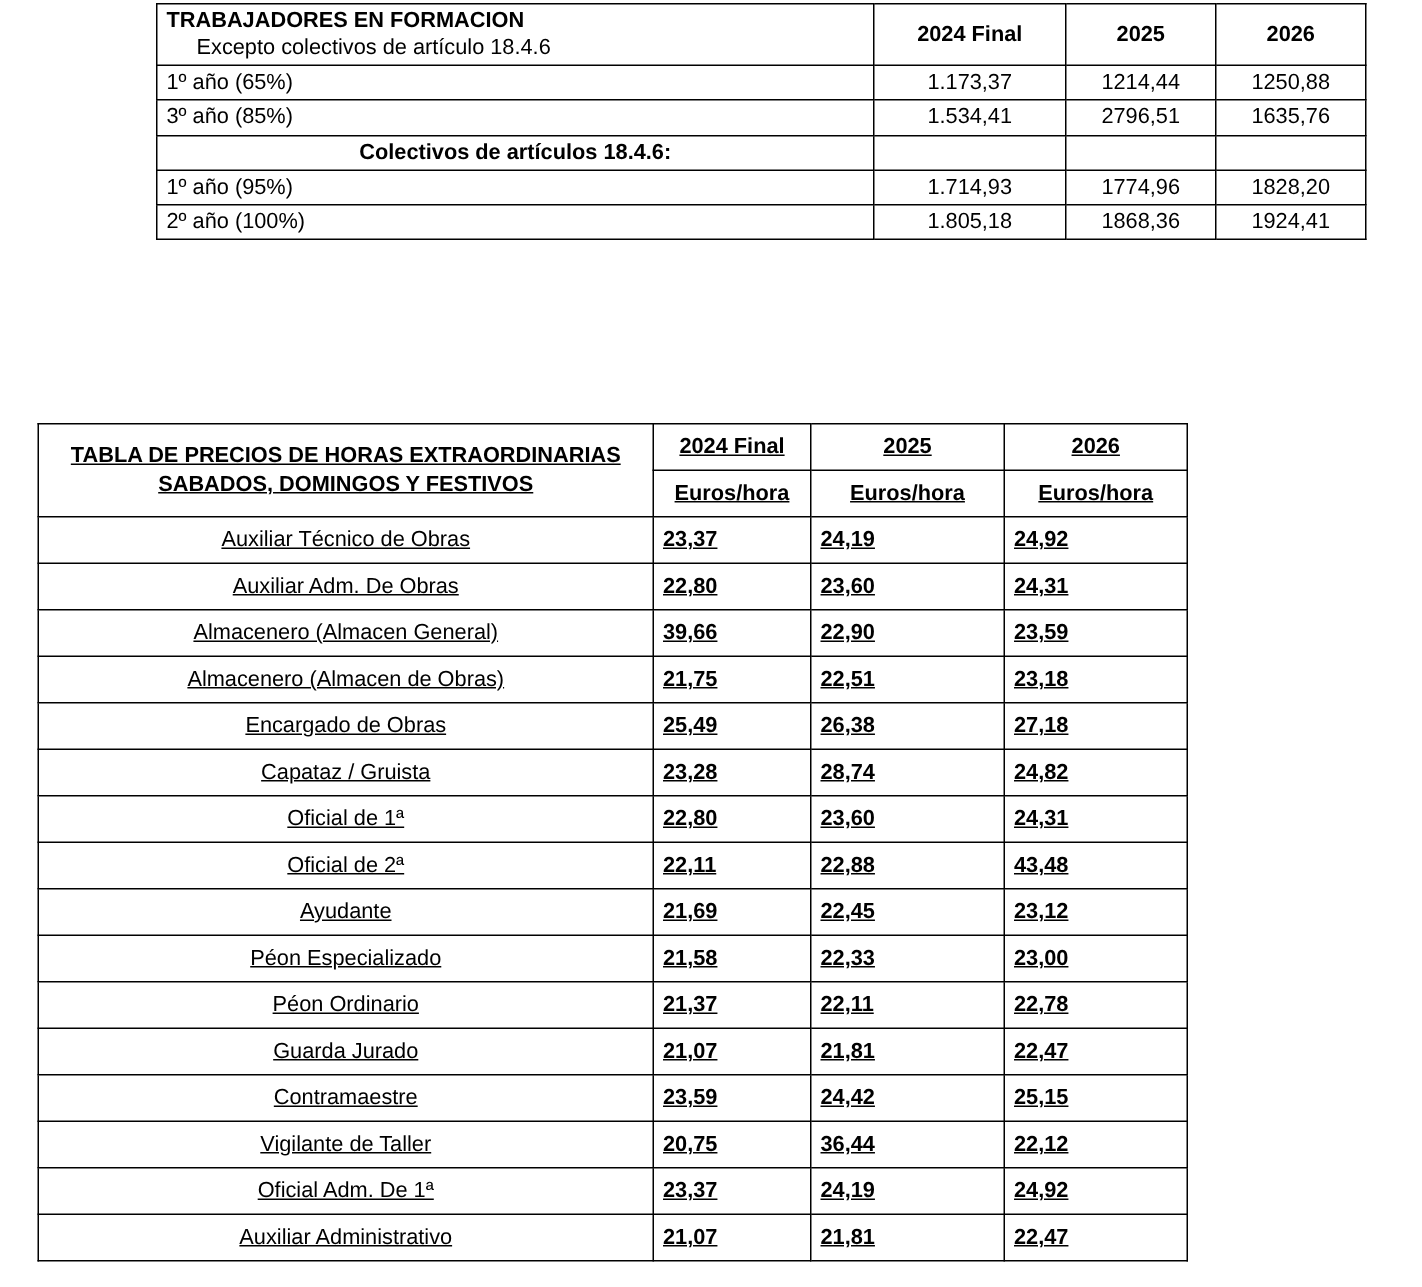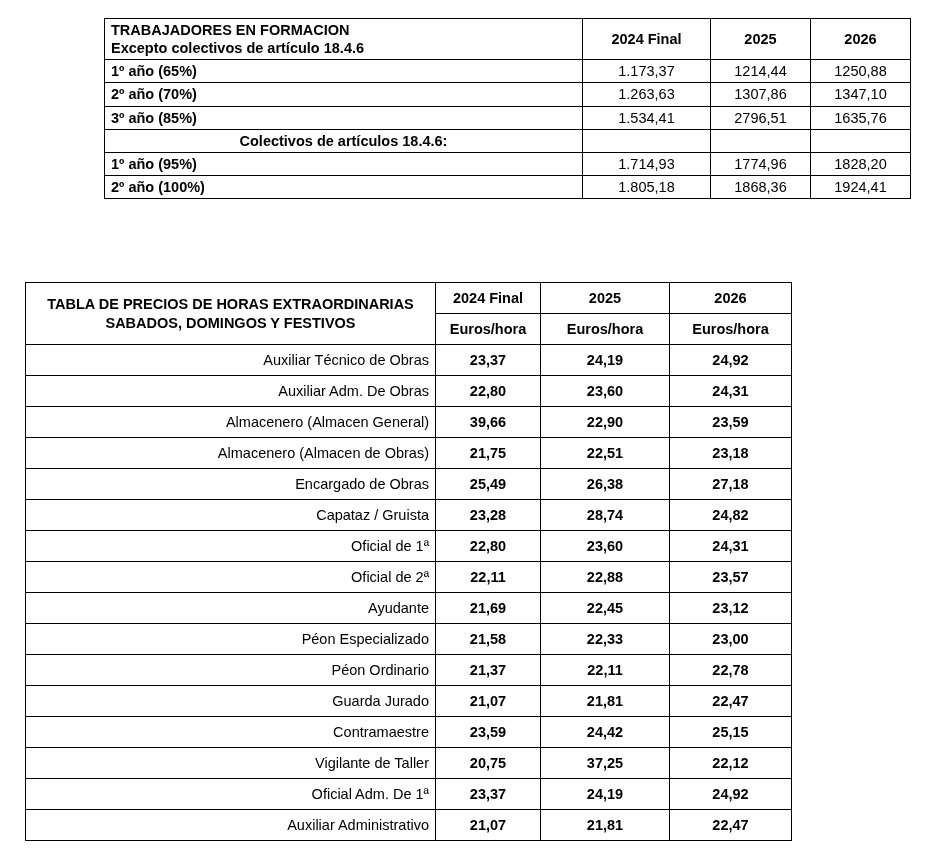--- a/index.html
+++ b/index.html
@@ -13,21 +13,21 @@
     font-family: "Liberation Sans", sans-serif;
     color: #000000;
     position: relative;
     overflow: hidden;
   }
 
   
   #table-formacion-wrap {
     position: absolute;
     left: 104px;
-    top: 18px;
+    top: 2px;
     width: 806px;
   }
   table.doc-table {
     border-collapse: collapse;
     table-layout: fixed;
     width: 100%;
   }
   table.doc-table td {
     border: 1px solid #000000;
     padding: 2px 6px;
@@ -40,21 +40,21 @@
   .t1-c0 { width: 478px; }
   .t1-c1 { width: 128px; }
   .t1-c2 { width: 100px; }
   .t1-c3 { width: 100px; }
   .hdr-year {
     font-weight: bold;
     text-align: center;
   }
   .rowlabel {
     text-align: left;
-    font-weight: bold;
+    font-weight: normal;
   }
   .rowlabel-bold {
     text-align: center;
     font-weight: bold;
   }
   .num {
     text-align: center;
     font-weight: normal;
   }
   .t1-head-cell {
@@ -62,30 +62,32 @@
   }
   .t1-title-cell {
     padding-top: 3px;
     padding-bottom: 3px;
   }
   .t1-title-line1 {
     font-weight: bold;
     display: block;
   }
   .t1-title-line2 {
-    font-weight: bold;
+    font-weight: normal;
     display: block;
+    margin-left: 20px;
   }
 
   
   #table-horas-wrap {
     position: absolute;
     left: 25px;
     top: 282px;
     width: 766px;
+    text-decoration: underline;
   }
   #table-horas-wrap table.doc-table td {
     height: 31px;
     font-size: 14.5px;
   }
   .t2-c0 { width: 410px; }
   .t2-c1 { width: 105px; }
   .t2-c2 { width: 129px; }
   .t2-c3 { width: 122px; }
 
@@ -95,26 +97,25 @@
     padding: 3px 4px;
     line-height: 1.35;
   }
   .t2-head-year {
     font-weight: bold;
     text-align: center;
     line-height: 1.35;
     padding: 3px 4px;
   }
   .t2-name {
-    text-align: right;
+    text-align: center;
     font-weight: normal;
     padding-left: 8px;
   }
   .t2-val {
-    text-align: center;
     font-weight: bold;
   }
 </style>
 </head>
 <body>
 
 <div id="table-formacion-wrap">
   <table class="doc-table">
     <colgroup>
       <col class="t1-c0">
@@ -133,26 +134,20 @@
         <td class="hdr-year t1-head-cell">2026</td>
       </tr>
 
       <tr>
         <td class="rowlabel">1º año (65%)</td>
         <td class="num">1.173,37</td>
         <td class="num">1214,44</td>
         <td class="num">1250,88</td>
       </tr>
       <tr>
-        <td class="rowlabel">2º año (70%)</td>
-        <td class="num">1.263,63</td>
-        <td class="num">1307,86</td>
-        <td class="num">1347,10</td>
-      </tr>
-      <tr>
         <td class="rowlabel">3º año (85%)</td>
         <td class="num">1.534,41</td>
         <td class="num">2796,51</td>
         <td class="num">1635,76</td>
       </tr>
 
       <tr>
         <td class="rowlabel-bold">Colectivos de artículos 18.4.6:</td>
         <td class="num"></td>
         <td class="num"></td>
@@ -238,21 +233,21 @@
       <tr>
         <td class="t2-name">Oficial de 1ª</td>
         <td class="t2-val">22,80</td>
         <td class="t2-val">23,60</td>
         <td class="t2-val">24,31</td>
       </tr>
       <tr>
         <td class="t2-name">Oficial de 2ª</td>
         <td class="t2-val">22,11</td>
         <td class="t2-val">22,88</td>
-        <td class="t2-val">23,57</td>
+        <td class="t2-val">43,48</td>
       </tr>
       <tr>
         <td class="t2-name">Ayudante</td>
         <td class="t2-val">21,69</td>
         <td class="t2-val">22,45</td>
         <td class="t2-val">23,12</td>
       </tr>
       <tr>
         <td class="t2-name">Péon Especializado</td>
         <td class="t2-val">21,58</td>
@@ -273,21 +268,21 @@
       </tr>
       <tr>
         <td class="t2-name">Contramaestre</td>
         <td class="t2-val">23,59</td>
         <td class="t2-val">24,42</td>
         <td class="t2-val">25,15</td>
       </tr>
       <tr>
         <td class="t2-name">Vigilante de Taller</td>
         <td class="t2-val">20,75</td>
-        <td class="t2-val">37,25</td>
+        <td class="t2-val">36,44</td>
         <td class="t2-val">22,12</td>
       </tr>
       <tr>
         <td class="t2-name">Oficial Adm. De 1ª</td>
         <td class="t2-val">23,37</td>
         <td class="t2-val">24,19</td>
         <td class="t2-val">24,92</td>
       </tr>
       <tr>
         <td class="t2-name">Auxiliar Administrativo</td>

